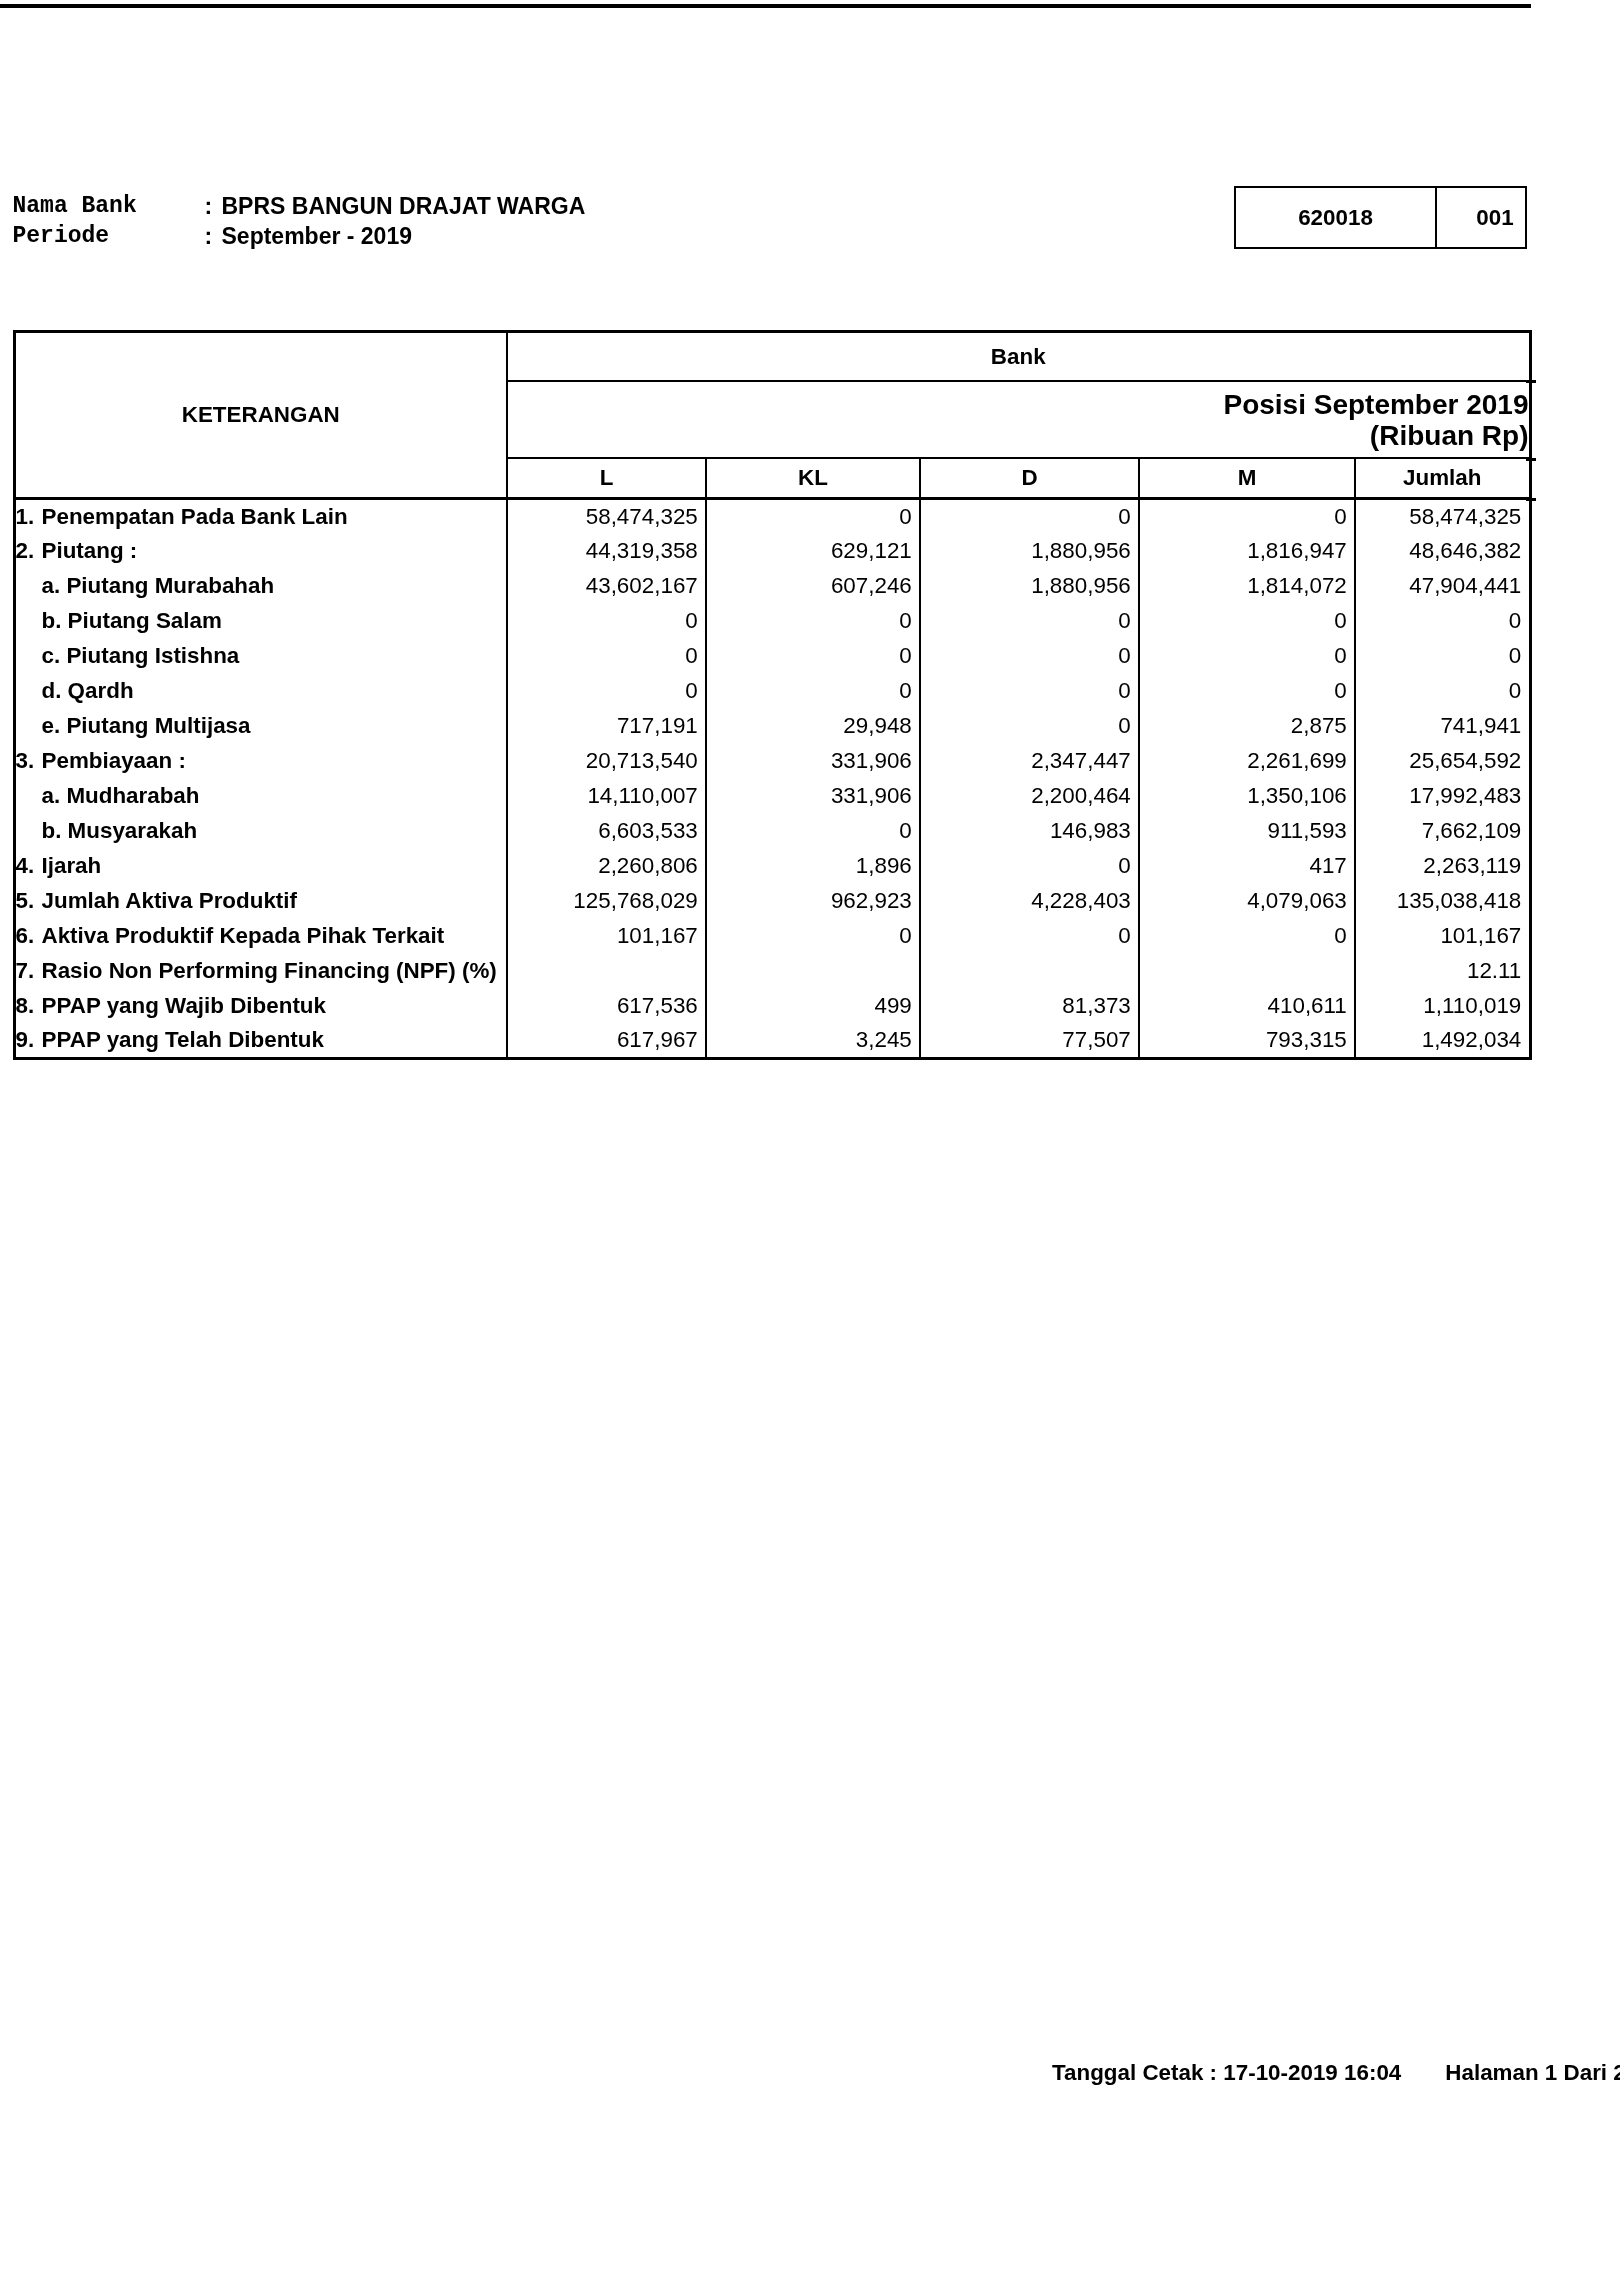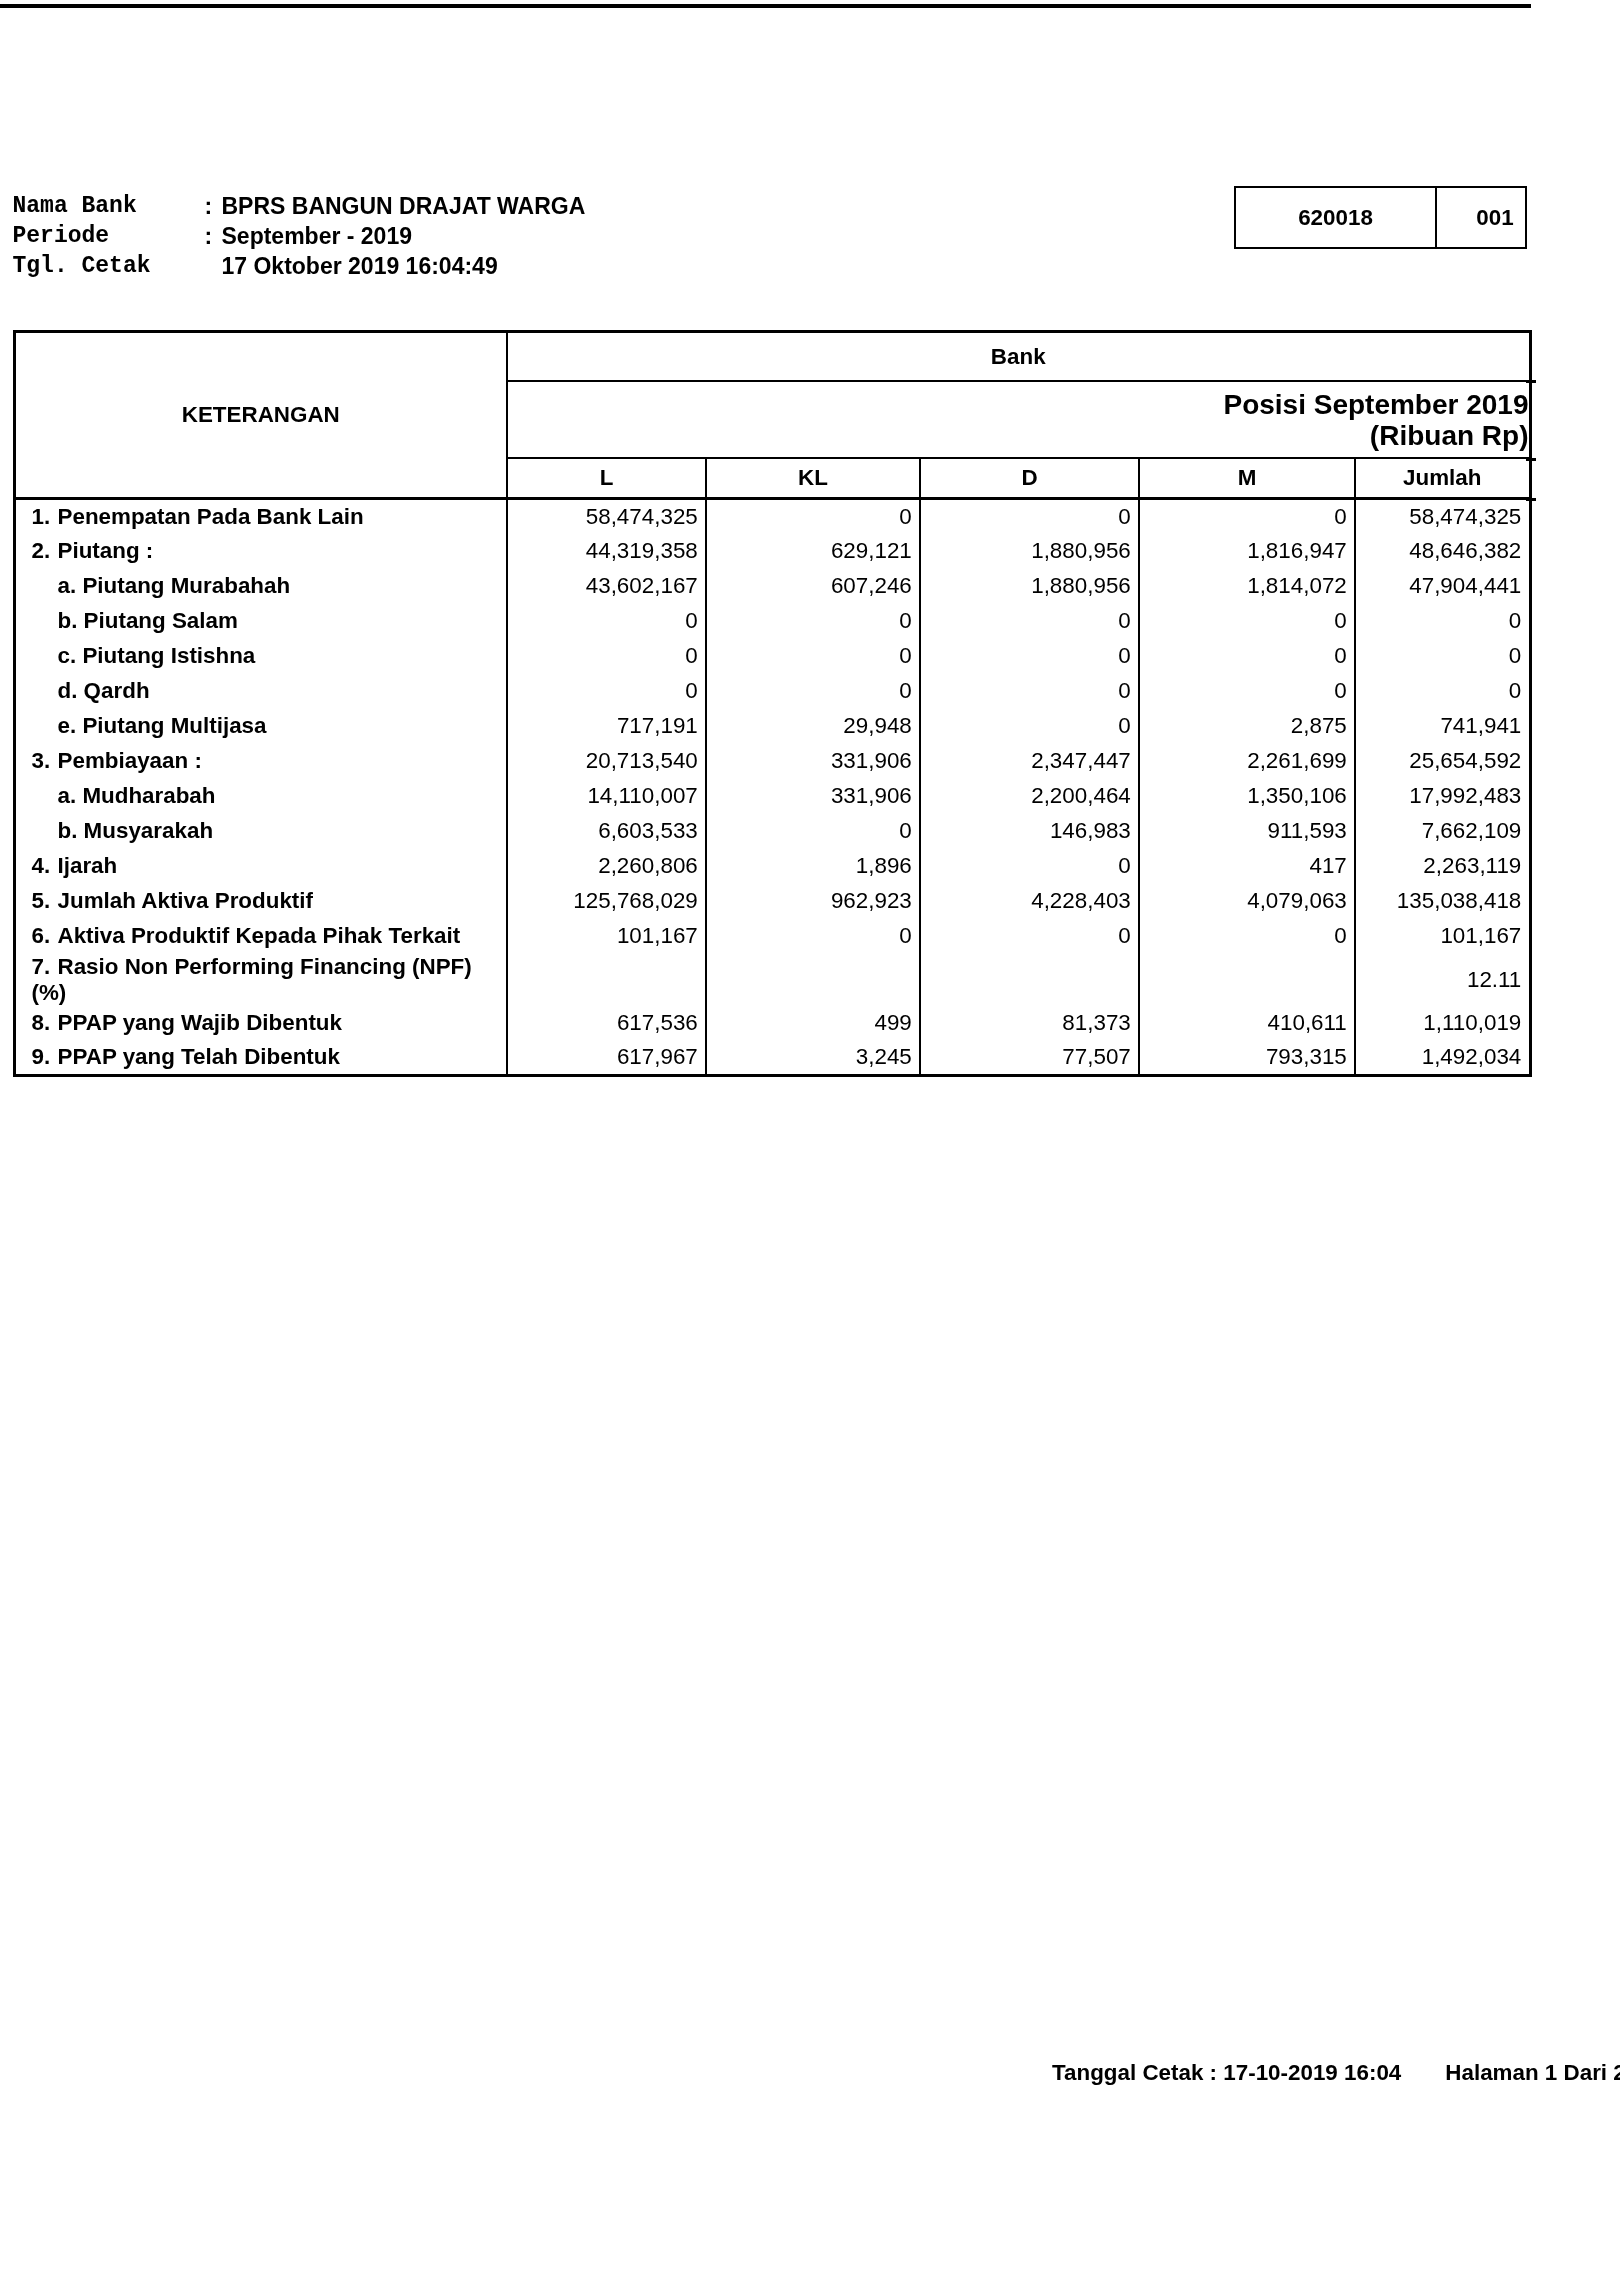--- a/index.html
+++ b/index.html
@@ -52,21 +52,21 @@
   }
   th.bank   { height:47px; border-bottom:2.7px solid #000; font-size:22.4px; font-weight:bold; vertical-align:middle; }
   th.posisi { height:75px; border-bottom:2.7px solid #000; font-size:28px; font-weight:bold; text-align:right; vertical-align:middle; line-height:31px; }
   tr.cols th {
     height:38px; border-bottom:3.6px solid #000; border-left:2.7px solid #000;
     font-size:22.4px; font-weight:bold; text-align:center; vertical-align:middle;
   }
 
   tbody tr { height:35px; }
   tbody td { border-left:2.7px solid #000; vertical-align:middle; }
-  tbody td.label-cell { border-left:none; padding-left:16px; font-size:22.4px; font-weight:bold; text-align:left; }
+  tbody td.label-cell { border-left:none; padding-left:0; font-size:22.4px; font-weight:bold; text-align:left; }
   .row-no { display:inline-block; width:26px; }
   tbody td.num { text-align:right; padding-right:7.2px; font-size:22.4px; font-weight:normal; }
 
   
   .tick { position:absolute; left:1526px; width:9.9px; height:2.7px; background:#000; }
   .tick.t1 { top:380px; } .tick.t2 { top:458px; } .tick.t3 { top:498px; }
 
   
   .footer {
     position:absolute; left:1052px; top:2060px;
@@ -85,25 +85,20 @@
   <div class="meta">
     <div class="meta-row">
       <span class="meta-label">Nama Bank</span>
       <span class="meta-sep">:</span>
       <span class="meta-value">BPRS BANGUN DRAJAT WARGA</span>
     </div>
     <div class="meta-row">
       <span class="meta-label">Periode</span>
       <span class="meta-sep">:</span>
       <span class="meta-value">September - 2019</span>
-    </div>
-    <div class="meta-row">
-      <span class="meta-label">Tgl. Cetak</span>
-      <span class="meta-sep"></span>
-      <span class="meta-value">17 Oktober 2019 16:04:49</span>
     </div>
   </div>
 
   <div class="code-box">
     <div class="code-cell bank">620018</div>
     <div class="code-cell report">001</div>
   </div>
 
   <table class="report">
     <colgroup>

